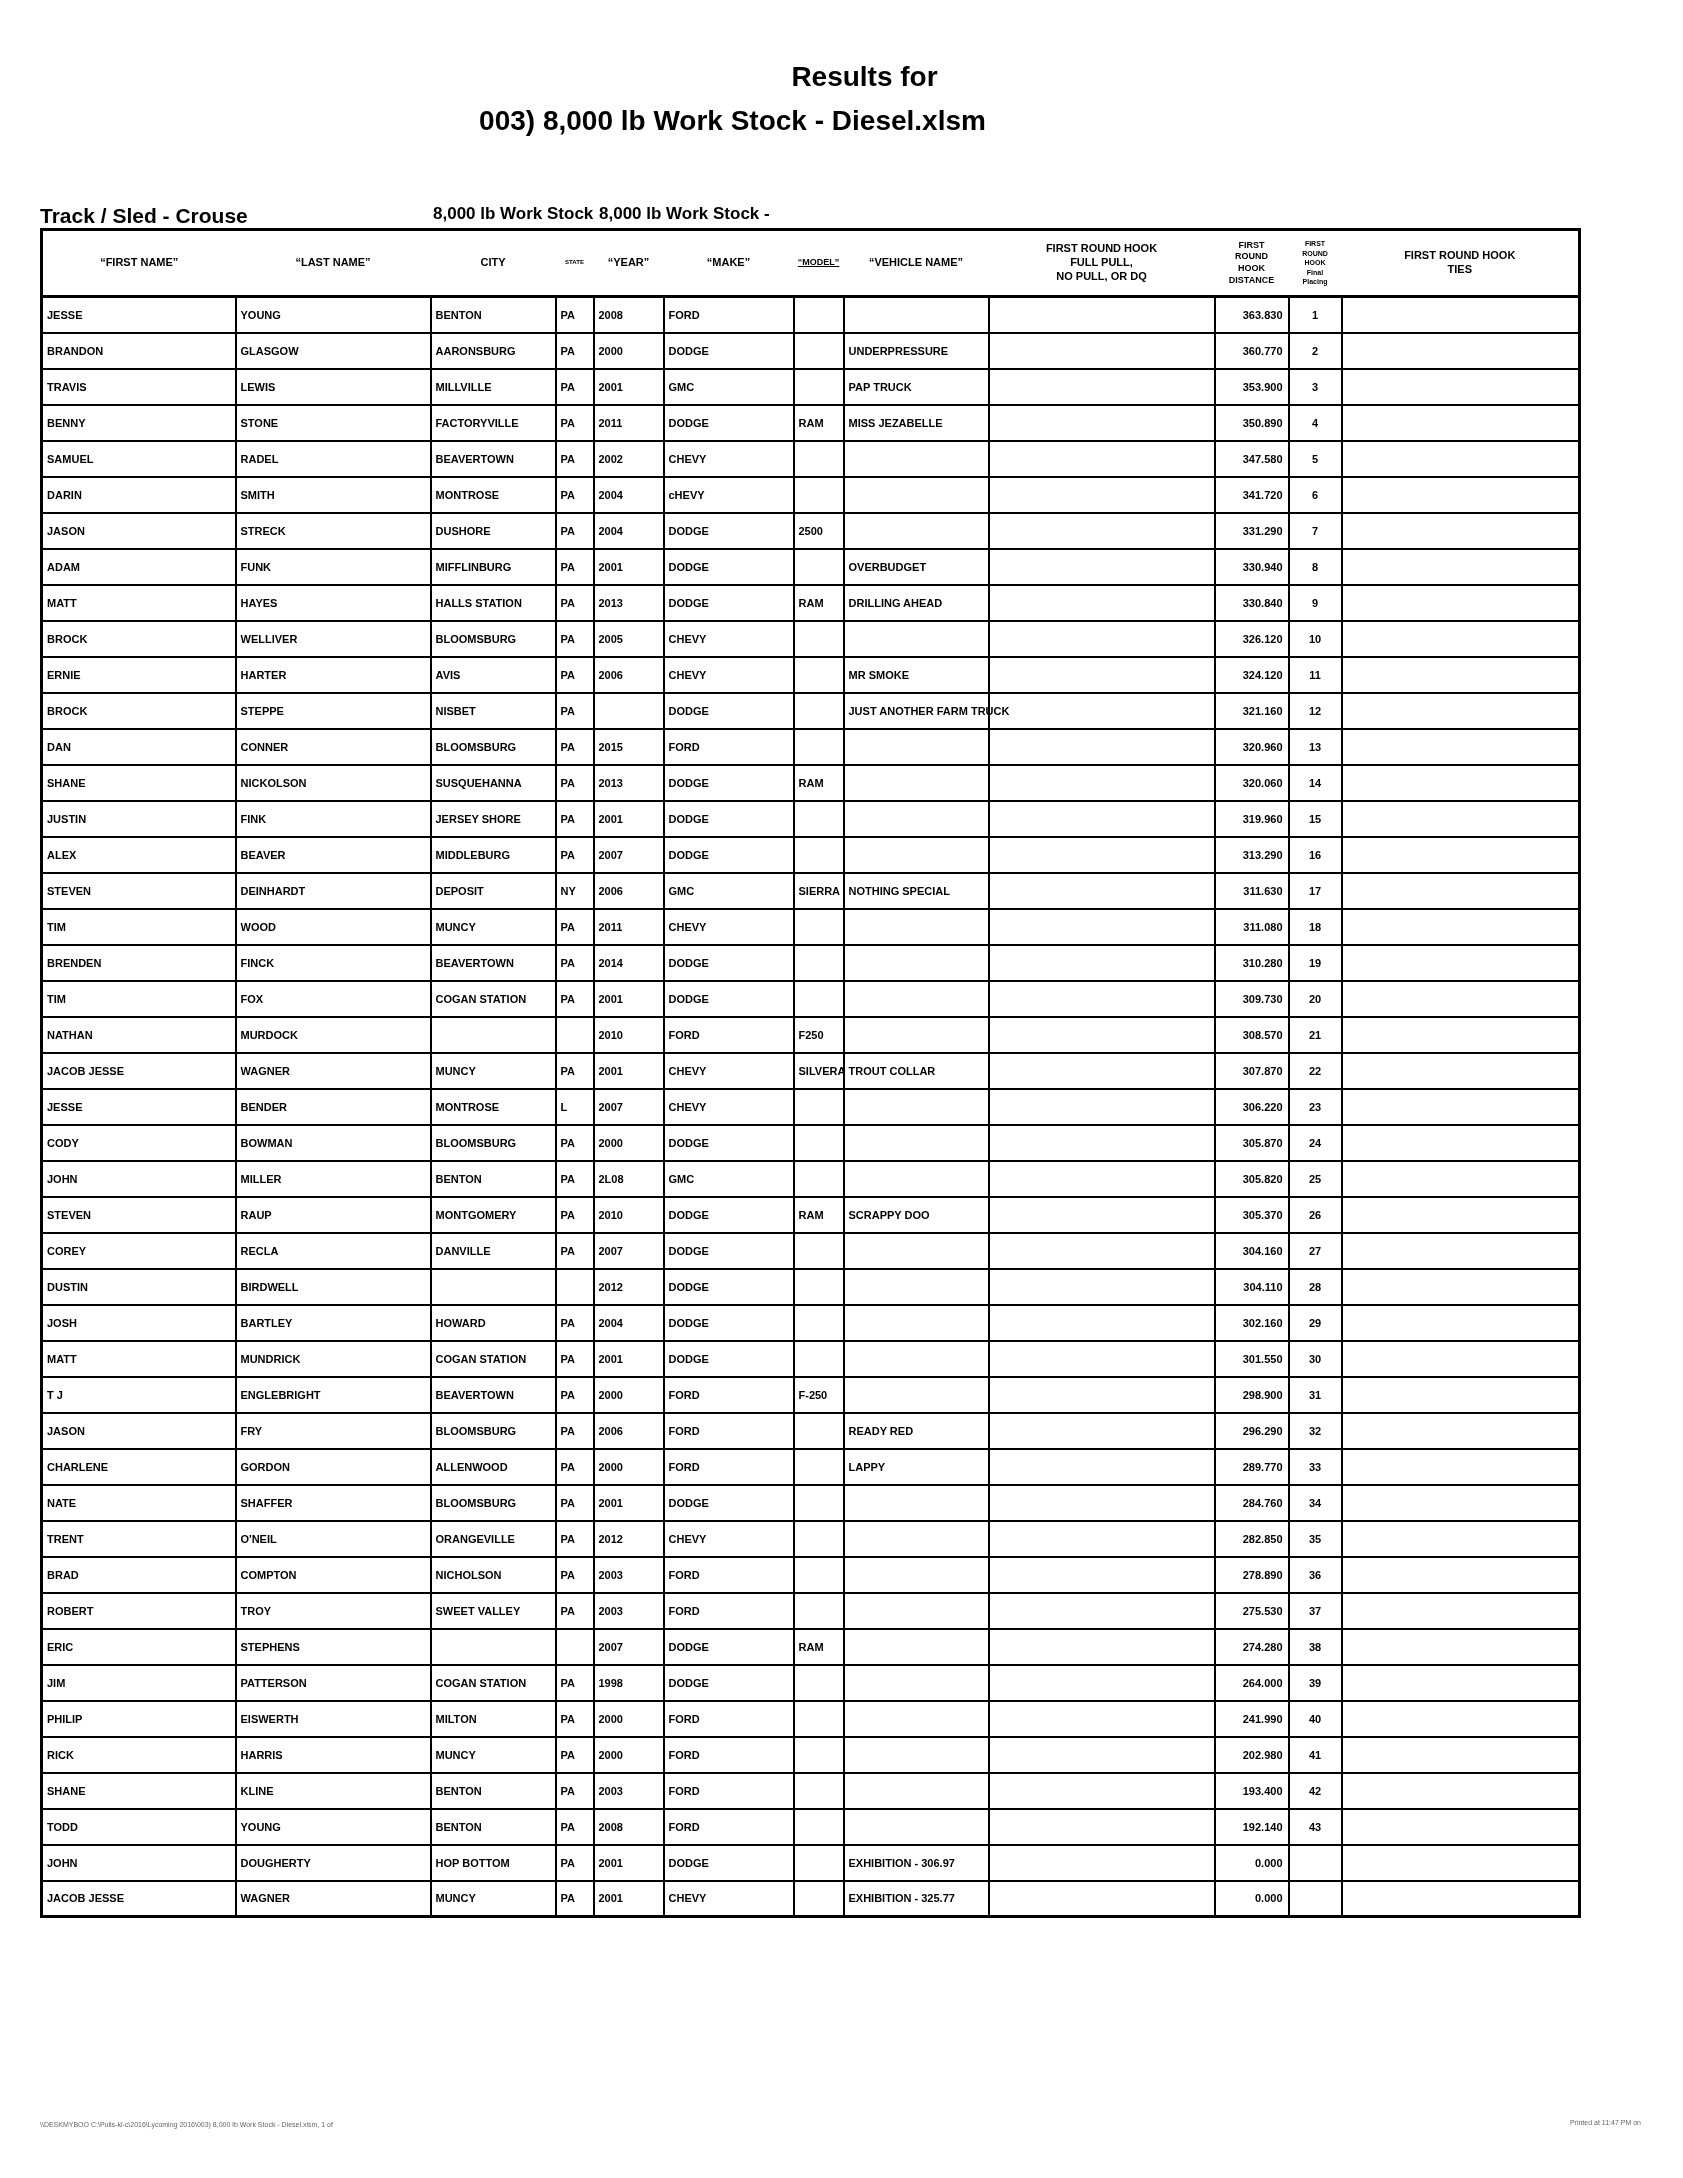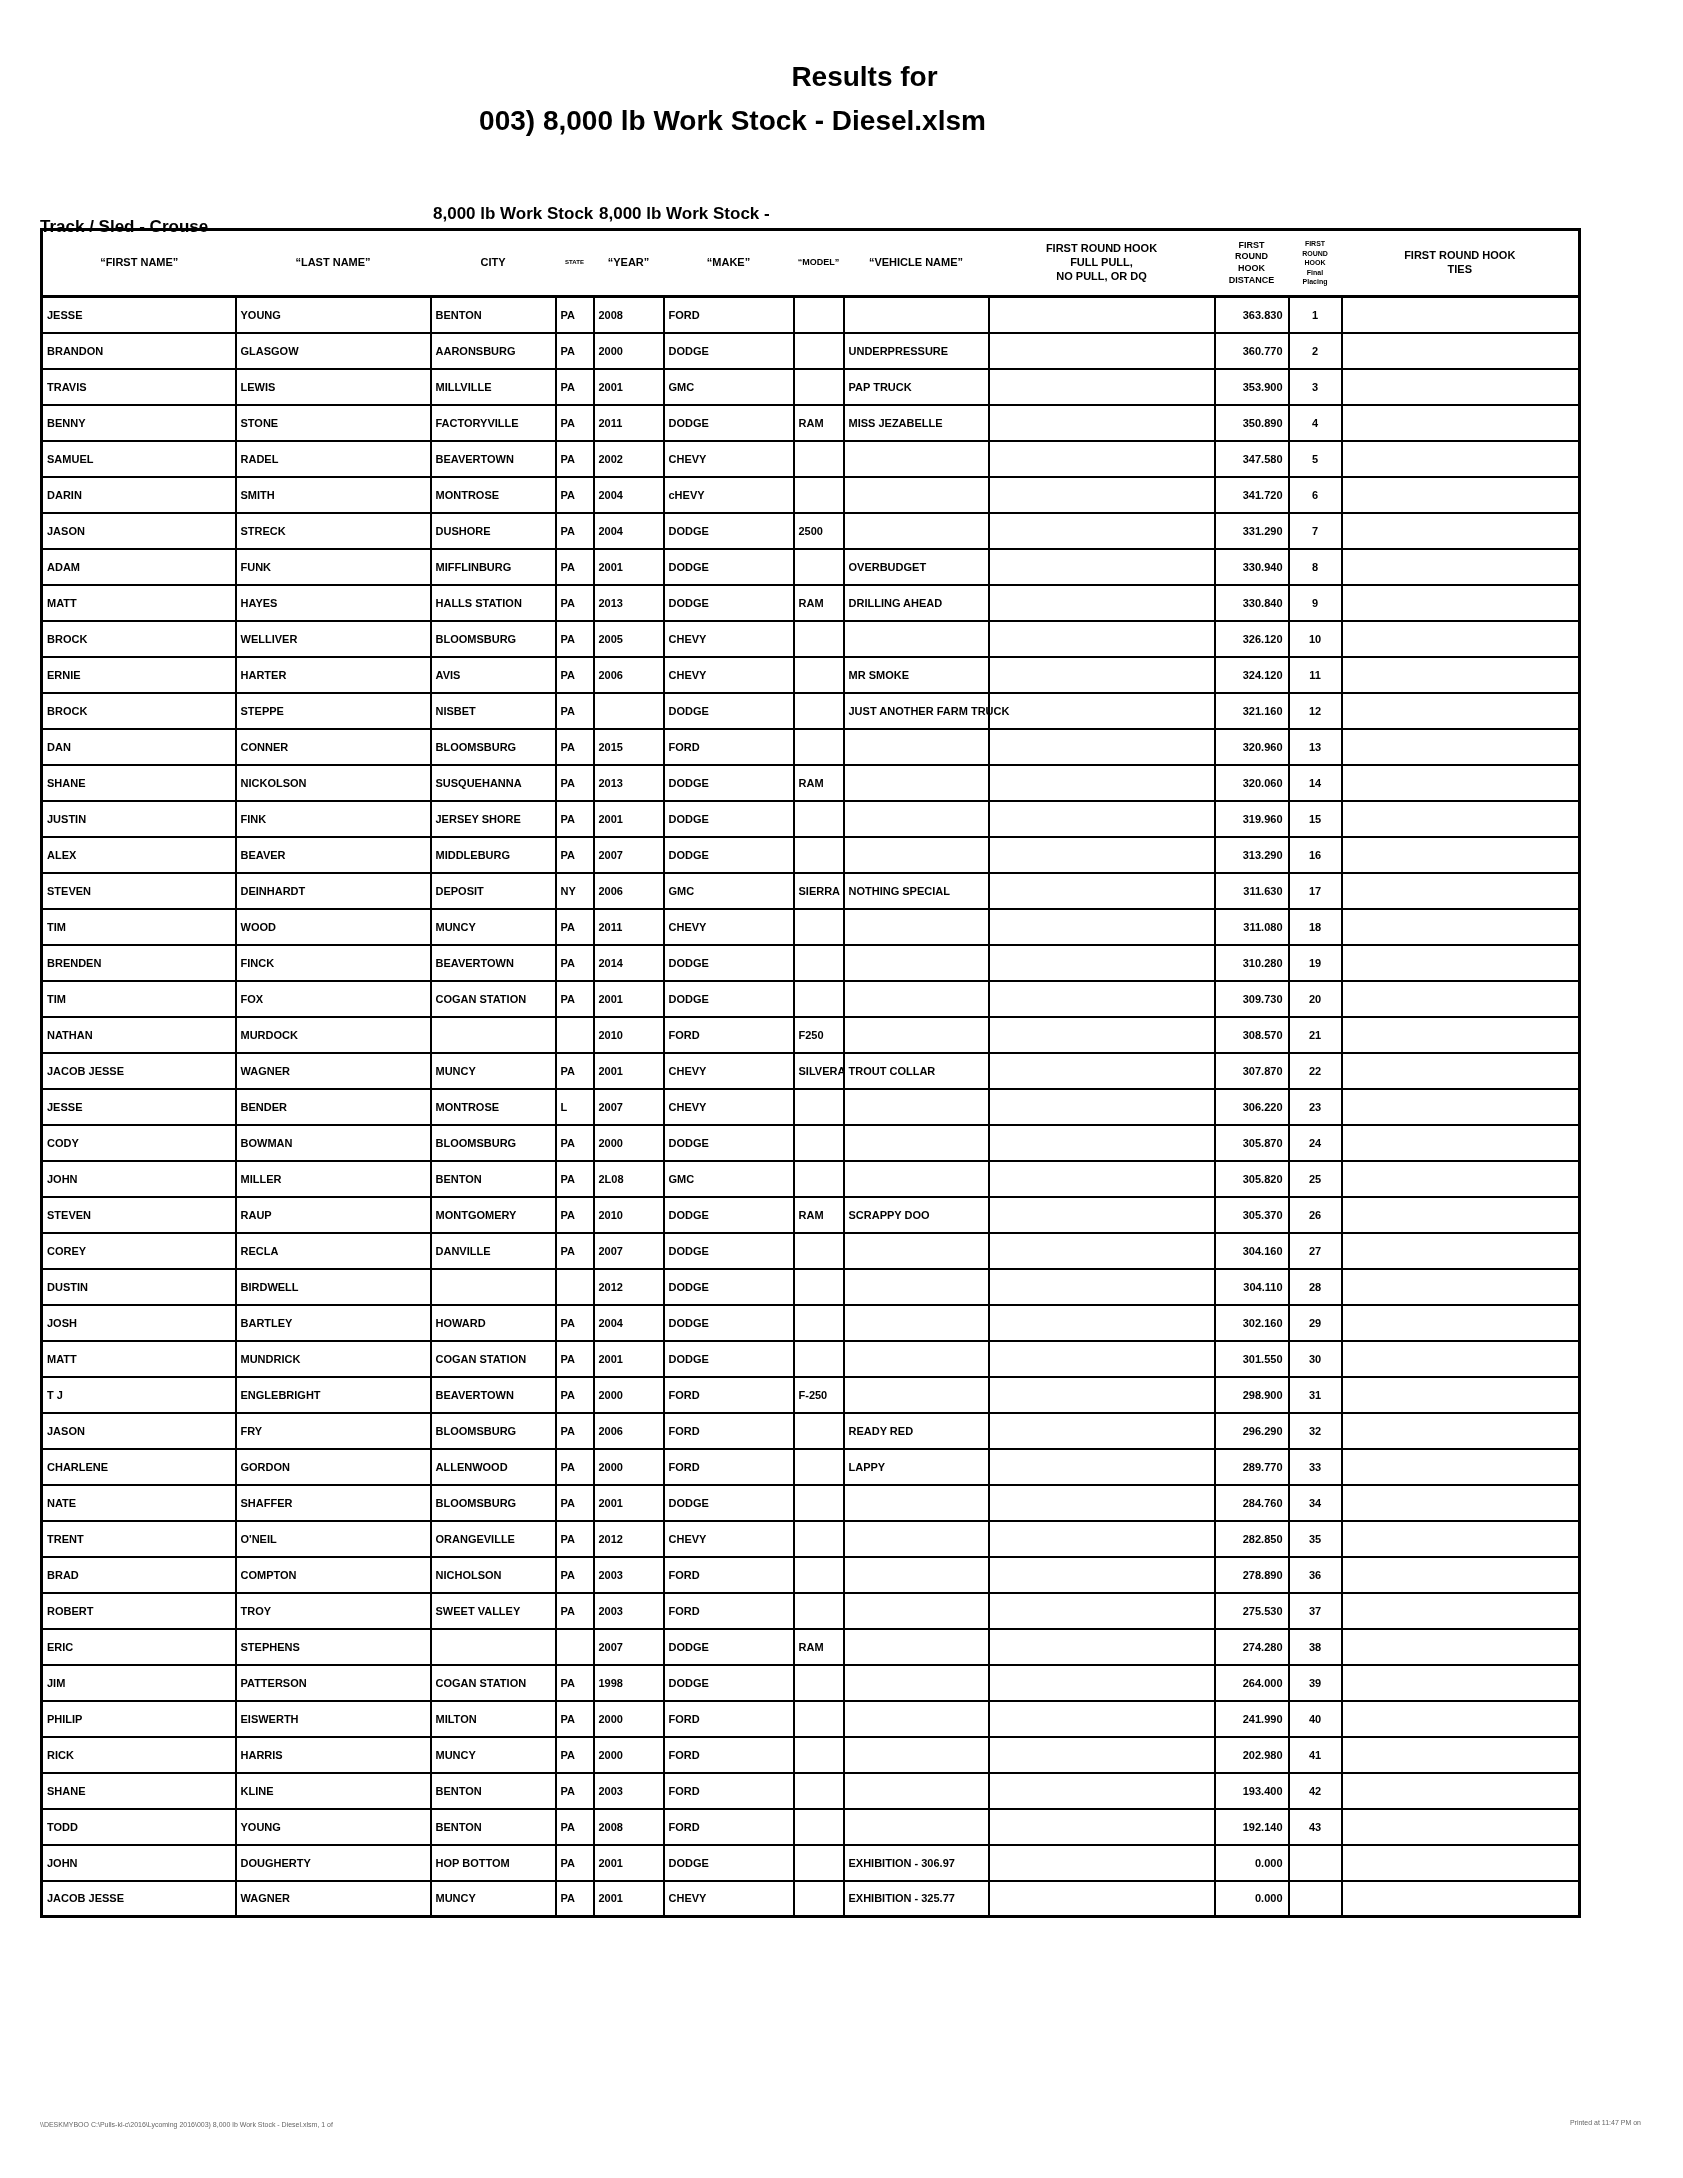--- a/index.html
+++ b/index.html
@@ -2,37 +2,37 @@
 <html><head>
 <meta charset="utf-8">
 <style>
   html,body{margin:0;padding:0;}
   body{
     width:1683px;height:2178px;position:relative;background:#ffffff;
     font-family:"Liberation Sans",sans-serif;font-weight:bold;color:#000;
   }
   .title1{position:absolute;top:61px;left:0;width:1683px;text-align:center;font-size:28px;padding-left:23px;}
   .title2{position:absolute;top:105px;left:0;width:1465px;text-align:center;font-size:28px;}
-  .trackLabel{position:absolute;top:204px;left:40px;font-size:17px;white-space:nowrap;margin-top:13px;}
+  .trackLabel{position:absolute;top:204px;left:40px;font-size:21px;white-space:nowrap;}
   .classLeft{position:absolute;top:204px;left:433px;width:165px;font-size:17px;white-space:nowrap;overflow:hidden;}
   .classRight{position:absolute;top:204px;left:599px;font-size:17px;white-space:nowrap;}
   table.results{
     position:absolute;left:40px;top:228px;width:1538px;
     border-collapse:collapse;table-layout:fixed;
     border:3px solid #000;
   }
   thead tr{height:67px;}
   thead td{
     border:none;border-bottom:3px solid #000;
     text-align:center;vertical-align:middle;
     white-space:pre-line;line-height:1.25;padding:0 2px;
     font-size:11px;
   }
   thead td.h3{font-size:6px;}
-  thead td.h6{font-size:9px;}
+  thead td.h6{font-size:9px;text-decoration:underline;}
   thead td.h9{font-size:9px;line-height:1.3;}
   thead td.h10{font-size:7px;line-height:1.35;}
   tbody tr{height:36px;}
   tbody td{
     border:2px solid #000;
     font-size:11px;padding:0 0 0 4px;
     white-space:nowrap;overflow:hidden;vertical-align:middle;
   }
   tbody td.c7{overflow:visible;}
   tbody td.c9{text-align:right;padding:0 5px 0 0;}

